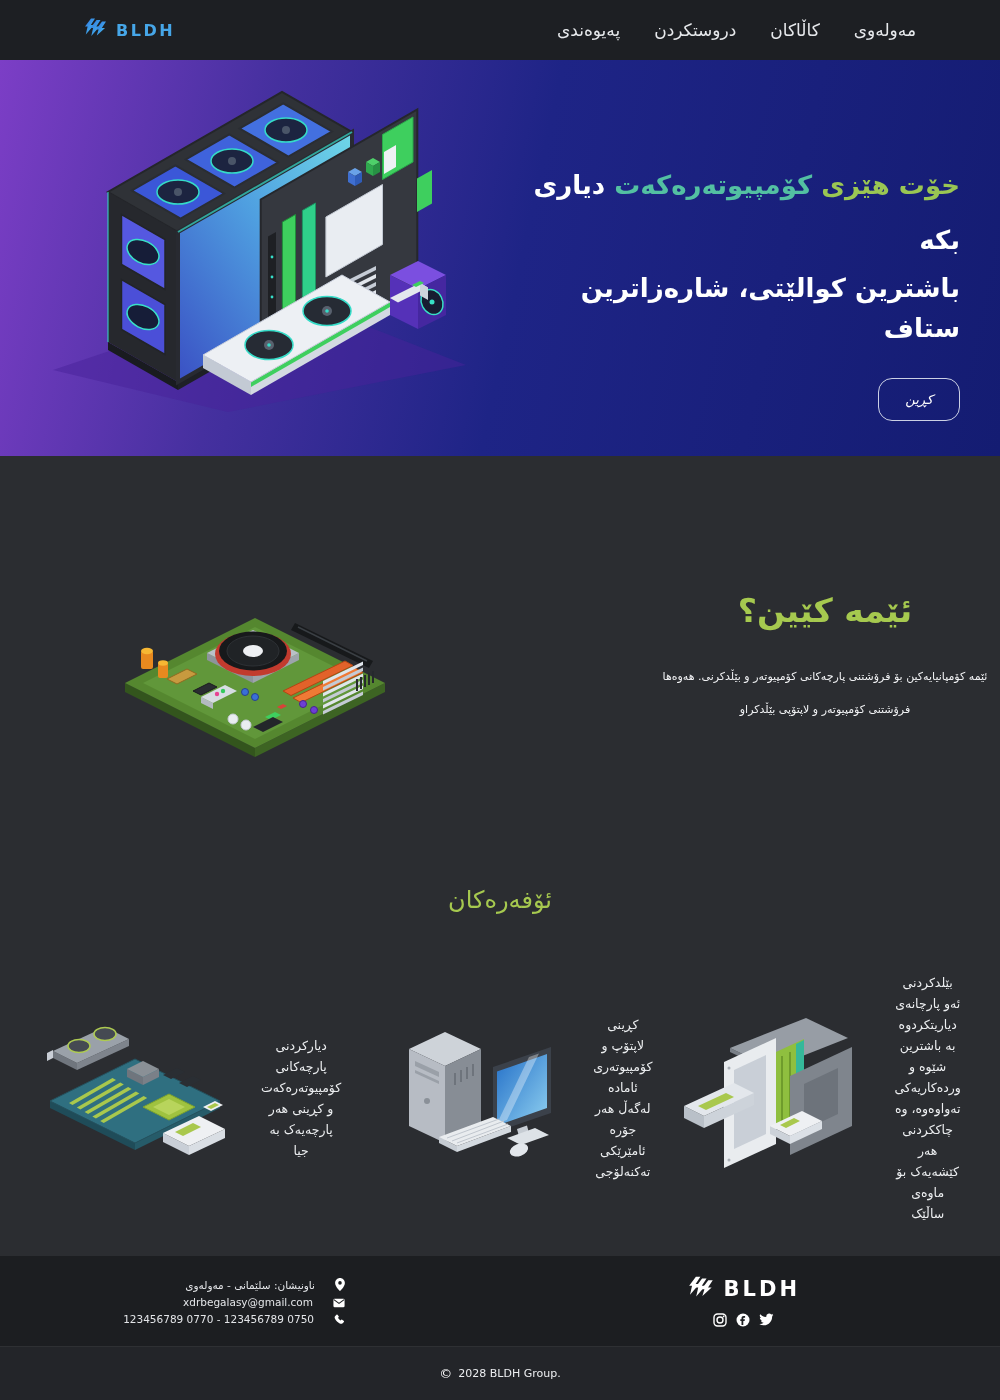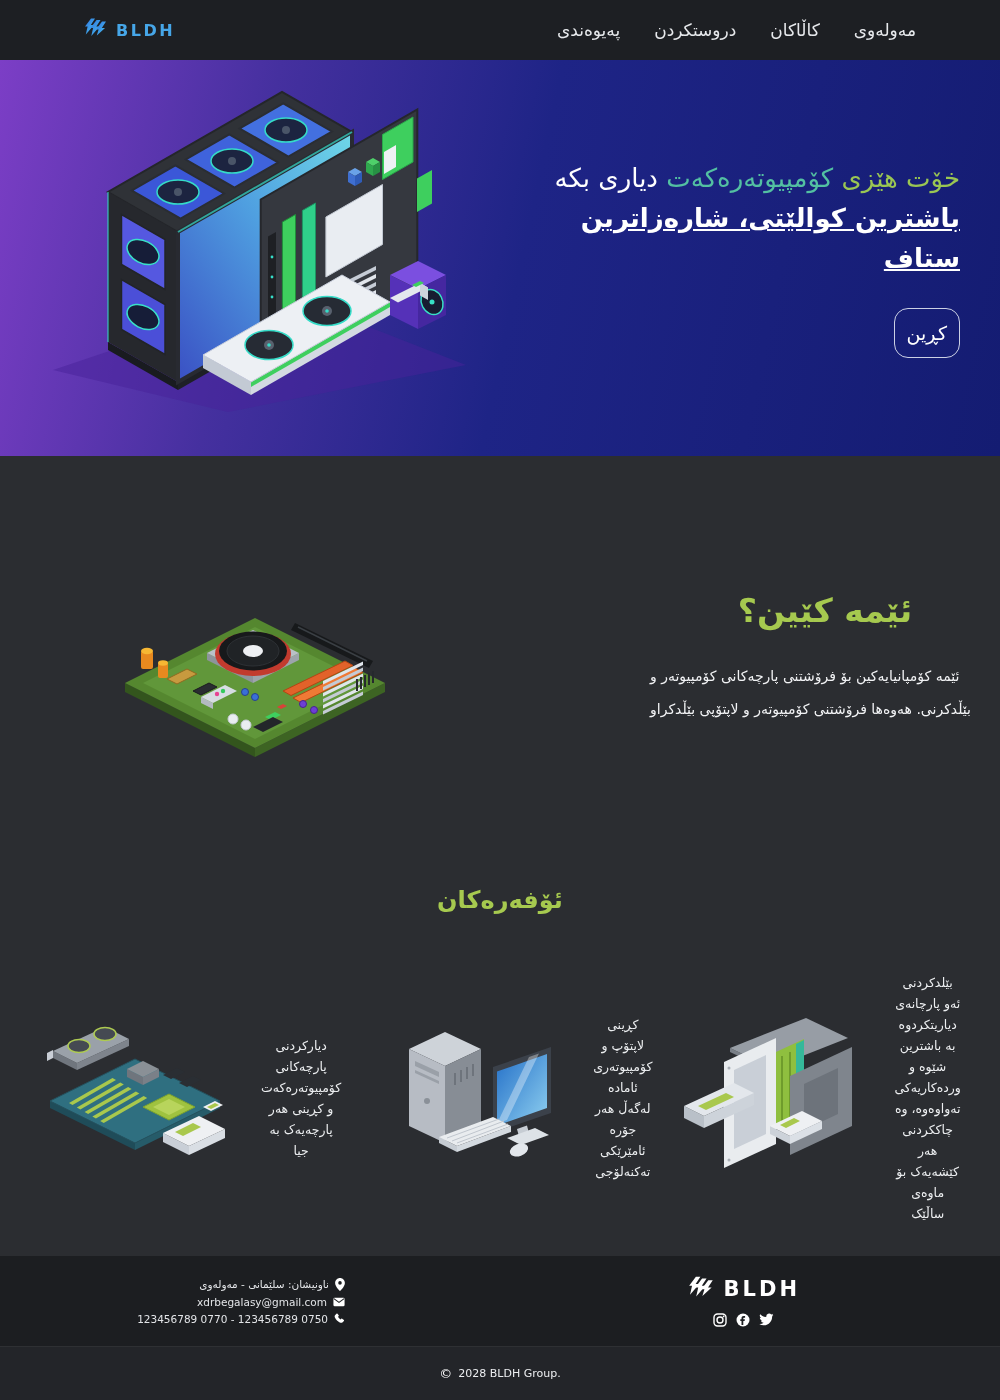--- a/index.html
+++ b/index.html
@@ -21,52 +21,53 @@
   .logo-text { font-size:16px; font-weight:bold; letter-spacing:2.5px; color:#46a6e8; }
   .nav-links { display:flex; gap:34px; direction:rtl; }
   .nav-link { font-size:17px; color:#e7e9ec; cursor:pointer; }
   
   .hero {
     position:relative; height:396px;
     background:linear-gradient(102deg,#7c3ec6 0%,#45309f 26%,#1e2486 52%,#141c72 100%);
   }
   .hero-illo { position:absolute; left:28px; top:12px; }
   .hero-copy { position:absolute; right:40px; top:98px; width:430px; direction:rtl; text-align:right; }
-  .hero-title { font-size:26px; font-weight:normal; line-height:40px; color:#fff; }
+  .hero-title { font-size:26px; font-weight:bold; line-height:55px; color:#fff; }
   .hero-title .g { color:#9ac653; }
   .hero-title .t { color:#53c0a2; }
-  .hero-sub { font-size:26px; font-weight:bold; line-height:40px; color:#fff;text-decoration:underline; }
+  .hero-sub { font-size:26px; font-weight:bold; line-height:40px; color:#fff; }
   .hero-cta {
     margin-top:30px; display:inline-block;
     background:transparent; color:#fff;
     border:1.5px solid rgba(235,240,248,.85); border-radius:14px;
-    padding:13px 12px; font-size:19px; cursor:pointer;
+    padding:13px 26px; font-size:13px; cursor:pointer;
     font-family:inherit;
+    font-style:italic;
   }
   
   .about { height:404px; background:#2b2d31; display:flex; align-items:center; }
   .about-illo { margin-left:105px; }
   .about-copy { margin-left:auto; width:350px; }
   .about-heading { text-align:center; color:#a6c94f; font-size:33px; font-weight:bold; margin-bottom:30px; }
-  .about-body { direction:rtl; text-align:left; font-size:14px; line-height:33px; color:#f2f3f5; }
+  .about-body { direction:rtl; text-align:center; font-size:11px; line-height:33px; color:#f2f3f5; }
   
   .offers { height:396px; background:#2b2d31; padding-top:26px; }
-  .offers-heading { text-align:center; color:#a6c94f; font-size:24px; font-weight:bold; }
+  .offers-heading { text-align:center; color:#a6c94f; font-size:24px; font-weight:normal; }
   .offers-grid { display:grid; grid-template-columns:repeat(3,1fr); width:930px; margin:44px auto 0; }
   .offer-card { display:flex; flex-direction:row; align-items:center; }
   .offer-illo { height:148px; display:flex; align-items:center; justify-content:center; }
   .offer-text { margin-top:14px; direction:rtl; text-align:center; font-size:12.5px; line-height:21px; color:#eceef0; padding:0 26px; }
   
   .footer {
     height:90px; background:#1c1e21;
     display:flex; align-items:center; justify-content:space-between;
     padding:0 200px 0 160px;
   }
   .contact { display:flex; flex-direction:column; gap:5px; width:185px; }
-  .contact-row { direction:rtl; display:flex; align-items:center; gap:6px; font-size:10.5px; color:#e3e5e8; white-space:nowrap; }
+  .contact-row { direction:rtl; display:flex; align-items:flex-end; gap:20px; font-size:10.5px; color:#e3e5e8; white-space:nowrap; }
   .contact-row svg { flex:0 0 auto; }
   .footer-brand { display:flex; flex-direction:column; align-items:center; }
   .footer-logo { display:flex; align-items:center; gap:9px; }
   .footer-logo-text { font-size:21px; font-weight:bold; letter-spacing:3px; color:#fff; }
   .socials { display:flex; gap:9px; margin-top:10px; }
   .socials span { display:flex; cursor:pointer; }
   
   .bottombar {
     height:54px; background:#232529; border-top:1px solid rgba(255,255,255,.05);
     display:flex; align-items:center; justify-content:center; gap:6px;

